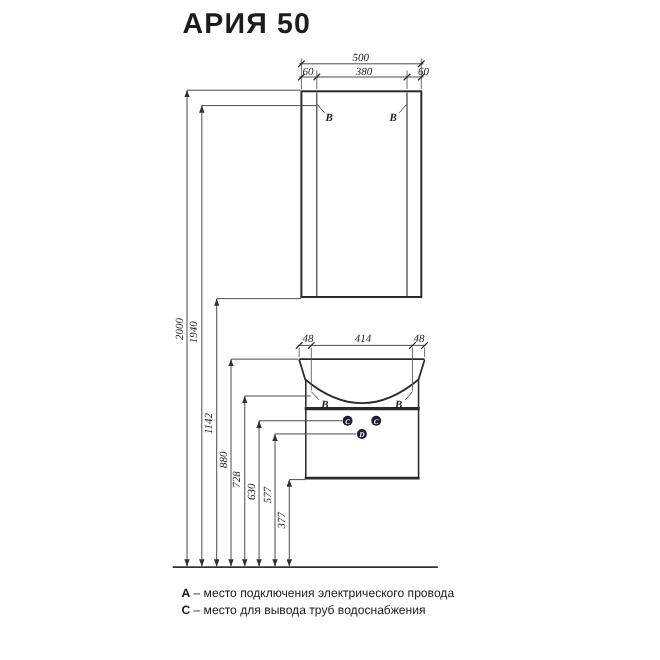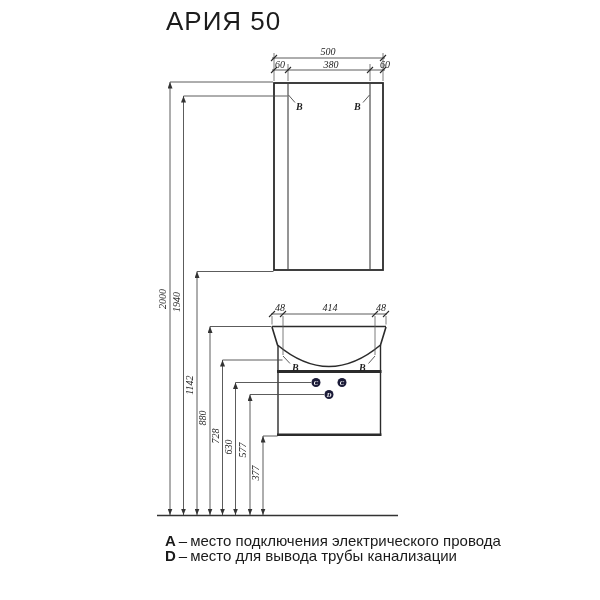--- a/index.html
+++ b/index.html
@@ -1,30 +1,30 @@
 <!DOCTYPE html>
 <html><head>
 <meta charset="utf-8">
 <style>
   html,body{margin:0;padding:0;background:#fff;}
   #stage{position:relative;width:600px;height:600px;background:#ffffff;overflow:hidden;
          font-family:"Liberation Sans", sans-serif;}
   #title{position:absolute;left:166px;top:6px;font-size:26px;color:#1c1c1c;
-         letter-spacing:1px;font-weight:400;}
+         letter-spacing:1px;font-weight:700;}
   svg{position:absolute;left:0;top:0;}
   .furn{stroke:#2b2b2b;fill:none;}
   .thin{stroke:#4a4a4a;stroke-width:0.9;fill:none;}
   .ext{stroke:#5a5a5a;stroke-width:0.8;fill:none;}
   .tick{stroke:#2b2b2b;stroke-width:1.1;}
   .dim-num{font-family:"Liberation Serif", serif;font-style:italic;font-size:10px;fill:#222;}
   .mark-letter{font-family:"Liberation Serif", serif;font-style:italic;font-weight:bold;
                font-size:10px;fill:#222;}
   .circ-letter{font-family:"Liberation Serif", serif;font-style:italic;font-weight:bold;
                font-size:6.5px;fill:#ffffff;text-anchor:middle;}
-  #legend{position:absolute;left:165px;top:533px;font-size:15px;color:#1a1a1a;line-height:15px;}
+  #legend{position:absolute;left:165px;top:533px;font-size:11px;color:#1a1a1a;line-height:15px;}
   .leg-row span{margin-right:3px;}
   .leg-key{font-weight:bold;}
 </style>
 </head>
 <body>
 
 <div id="stage">
 
   <div id="title">АРИЯ 50</div>
 
@@ -143,17 +143,17 @@
     </g>
 
     <line x1="157" y1="515.5" x2="398" y2="515.5" stroke="#333" stroke-width="1.5"></line>
   </svg>
 
   <div id="legend">
     <div class="leg-row">
       <span class="leg-key">A</span><span>–</span><span>место подключения электрического провода</span>
     </div>
     <div class="leg-row">
-      <span class="leg-key">D</span><span>–</span><span>место для вывода трубы канализации</span>
+      <span class="leg-key">C</span><span>–</span><span>место для вывода труб водоснабжения</span>
     </div>
   </div>
 
 </div>
 
 </body></html>

